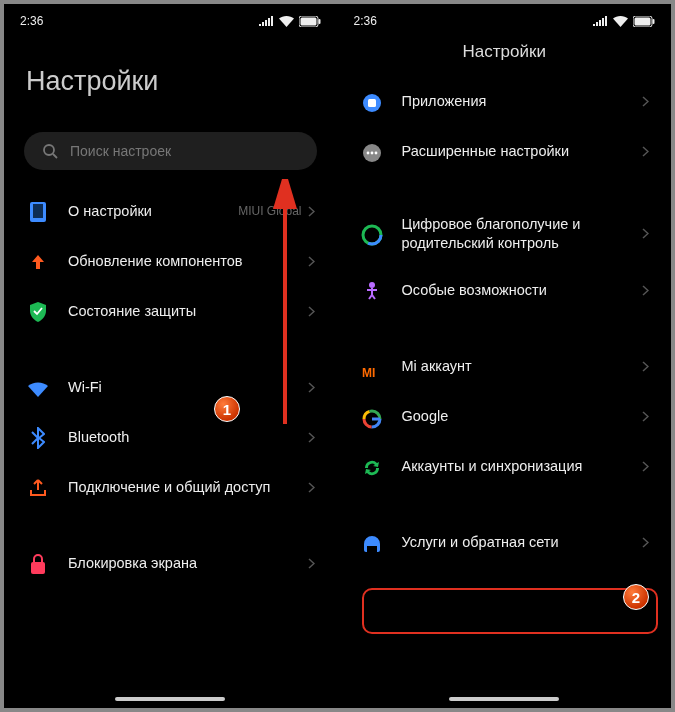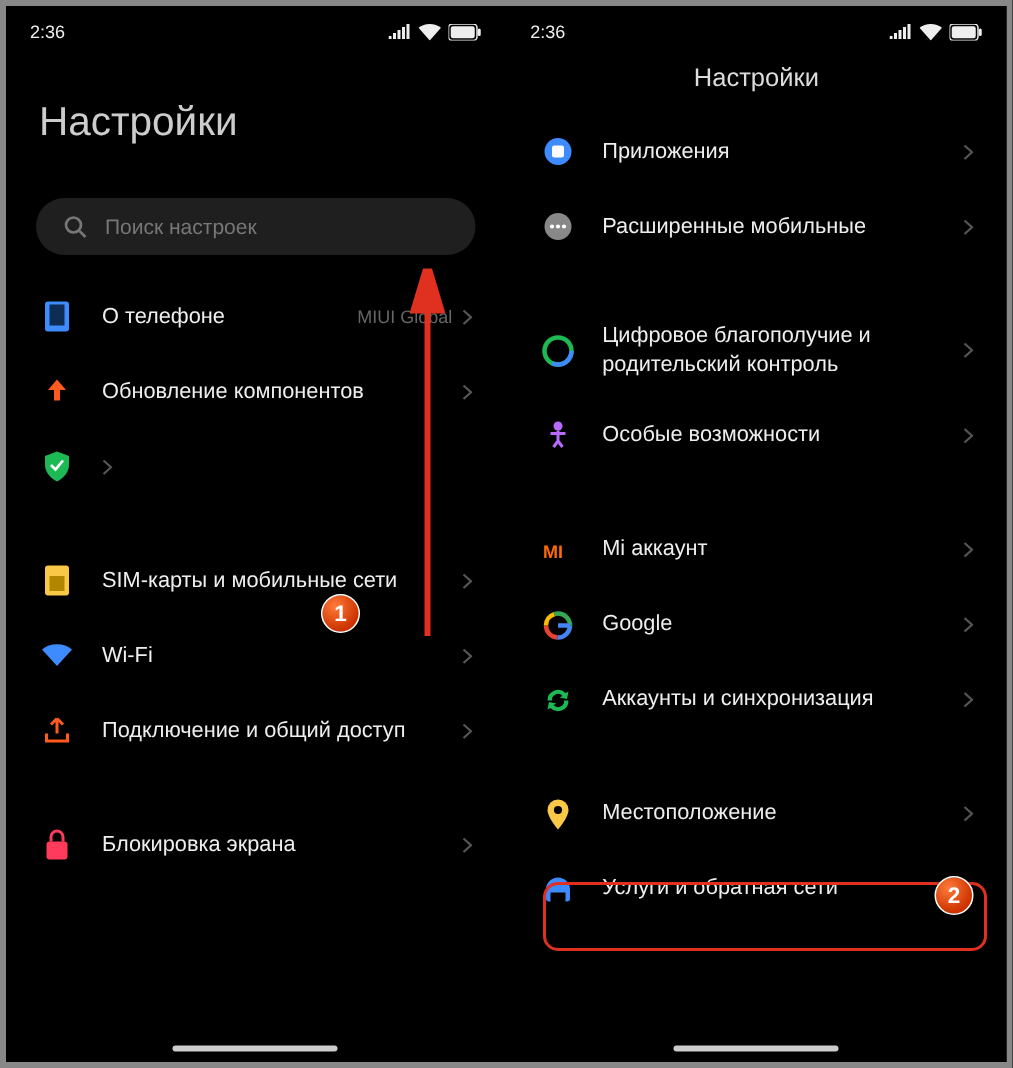--- a/index.html
+++ b/index.html
@@ -68,21 +68,21 @@
     align-items: center;
     padding: 13px 16px;
     position: relative;
   }
   .item-icon {
     width: 24px;
     height: 24px;
     margin-right: 18px;
     flex-shrink: 0;
     display: flex;
-    align-items: center;
+    align-items: flex-end;
     justify-content: center;
   }
   .item-text { flex: 1; font-size: 14.5px; color: #eee; line-height: 1.3; }
   .item-sub { color: #666; font-size: 12px; margin-right: 6px; }
   .chev { color: #555; flex-shrink: 0; }
   .gap { height: 26px; }
   .home-ind {
     position: absolute;
     bottom: 7px;
     left: 50%;
@@ -160,21 +160,21 @@
     </div>
 
     <div class="list">
       <div class="item">
         <span class="item-icon">
             <svg width="18" height="22">
               <rect x="1" y="1" width="16" height="20" rx="2" fill="#3d8bff"></rect>
               <rect x="4" y="3" width="10" height="14" fill="#0d2d55"></rect>
             </svg>
           </span>
-        <span class="item-text">О телефоне</span>
+        <span class="item-text">О настройки</span>
         <span class="item-sub">MIUI Global</span>
         <svg class="chev" width="7" height="11">
             <path d="M1 1l5 4.5L1 10" fill="none" stroke="#555" stroke-width="1.5"></path>
           </svg>
       </div>
       <div class="item">
         <span class="item-icon">
             <svg width="20" height="20">
               <path d="M10 2l6 7h-4v7H8v-7H4z" fill="#ff5a1f"></path>
             </svg>
@@ -184,46 +184,46 @@
             <path d="M1 1l5 4.5L1 10" fill="none" stroke="#555" stroke-width="1.5"></path>
           </svg>
       </div>
       <div class="item">
         <span class="item-icon">
             <svg width="20" height="22">
               <path d="M10 1l8 3v6c0 5-4 9-8 11-4-2-8-6-8-11V4z" fill="#1db954"></path>
               <path d="M6 10l3 3 5-6" fill="none" stroke="#fff" stroke-width="1.8"></path>
             </svg>
           </span>
+        <span class="item-text">Состояние защиты</span>
         <svg class="chev" width="7" height="11">
             <path d="M1 1l5 4.5L1 10" fill="none" stroke="#555" stroke-width="1.5"></path>
           </svg>
       </div>
 
       <div class="gap"></div>
 
-      <div class="item">
-        <span class="item-icon">
-            <svg width="18" height="22">
-              <rect x="1" y="1" width="16" height="20" rx="2" fill="#f9c846"></rect>
-              <rect x="4" y="8" width="10" height="10" fill="#b38600"></rect>
-            </svg>
-          </span>
-        <span class="item-text">SIM-карты и мобильные сети</span>
-        <svg class="chev" width="7" height="11">
-            <path d="M1 1l5 4.5L1 10" fill="none" stroke="#555" stroke-width="1.5"></path>
-          </svg>
-      </div>
       <div class="item">
         <span class="item-icon">
             <svg width="22" height="18">
               <path d="M11 16L1 5c2.7-2.3 6.2-3.5 10-3.5s7.3 1.2 10 3.5L11 16z" fill="#3d8bff"></path>
             </svg>
           </span>
         <span class="item-text">Wi-Fi</span>
+        <svg class="chev" width="7" height="11">
+            <path d="M1 1l5 4.5L1 10" fill="none" stroke="#555" stroke-width="1.5"></path>
+          </svg>
+      </div>
+      <div class="item">
+        <span class="item-icon">
+            <svg width="14" height="22">
+              <path d="M7 1v20l6-6-5-4 5-4-6-6zM7 11L1 5m0 12l6-6" fill="none" stroke="#3d8bff" stroke-width="2"></path>
+            </svg>
+          </span>
+        <span class="item-text">Bluetooth</span>
         <svg class="chev" width="7" height="11">
             <path d="M1 1l5 4.5L1 10" fill="none" stroke="#555" stroke-width="1.5"></path>
           </svg>
       </div>
       <div class="item">
         <span class="item-icon">
             <svg width="22" height="22">
               <path d="M11 3l4 4M11 3l-4 4M11 3v10M4 13v5h14v-5" fill="none" stroke="#ff5a1f" stroke-width="2"></path>
             </svg>
           </span>
@@ -287,21 +287,21 @@
       </div>
       <div class="item">
         <span class="item-icon">
             <svg width="20" height="20">
               <circle cx="10" cy="10" r="9" fill="#888"></circle>
               <circle cx="6" cy="10" r="1.4" fill="#fff"></circle>
               <circle cx="10" cy="10" r="1.4" fill="#fff"></circle>
               <circle cx="14" cy="10" r="1.4" fill="#fff"></circle>
             </svg>
           </span>
-        <span class="item-text">Расширенные мобильные</span>
+        <span class="item-text">Расширенные настройки</span>
         <svg class="chev" width="7" height="11">
             <path d="M1 1l5 4.5L1 10" fill="none" stroke="#555" stroke-width="1.5"></path>
           </svg>
       </div>
 
       <div class="gap"></div>
 
       <div class="item">
         <span class="item-icon">
             <svg width="22" height="22">
@@ -362,32 +362,20 @@
             </svg>
           </span>
         <span class="item-text">Аккаунты и синхронизация</span>
         <svg class="chev" width="7" height="11">
             <path d="M1 1l5 4.5L1 10" fill="none" stroke="#555" stroke-width="1.5"></path>
           </svg>
       </div>
 
       <div class="gap"></div>
 
-      <div class="item">
-        <span class="item-icon">
-            <svg width="18" height="22">
-              <path d="M9 1a7 7 0 00-7 7c0 5 7 13 7 13s7-8 7-13a7 7 0 00-7-7z" fill="#f9c846"></path>
-              <circle cx="9" cy="8" r="2.7" fill="#000"></circle>
-            </svg>
-          </span>
-        <span class="item-text">Местоположение</span>
-        <svg class="chev" width="7" height="11">
-            <path d="M1 1l5 4.5L1 10" fill="none" stroke="#555" stroke-width="1.5"></path>
-          </svg>
-      </div>
       <div class="item">
         <span class="item-icon">
             <svg width="22" height="22">
               <path d="M3 13v-2a8 8 0 0116 0v2m-16 0v4a2 2 0 002 2h1v-6H3zm16 0v4a2 2 0 01-2 2h-1v-6h3z" fill="#3d8bff"></path>
             </svg>
           </span>
         <span class="item-text">Услуги и обратная сети</span>
         <svg class="chev" width="7" height="11">
             <path d="M1 1l5 4.5L1 10" fill="none" stroke="#555" stroke-width="1.5"></path>
           </svg>

